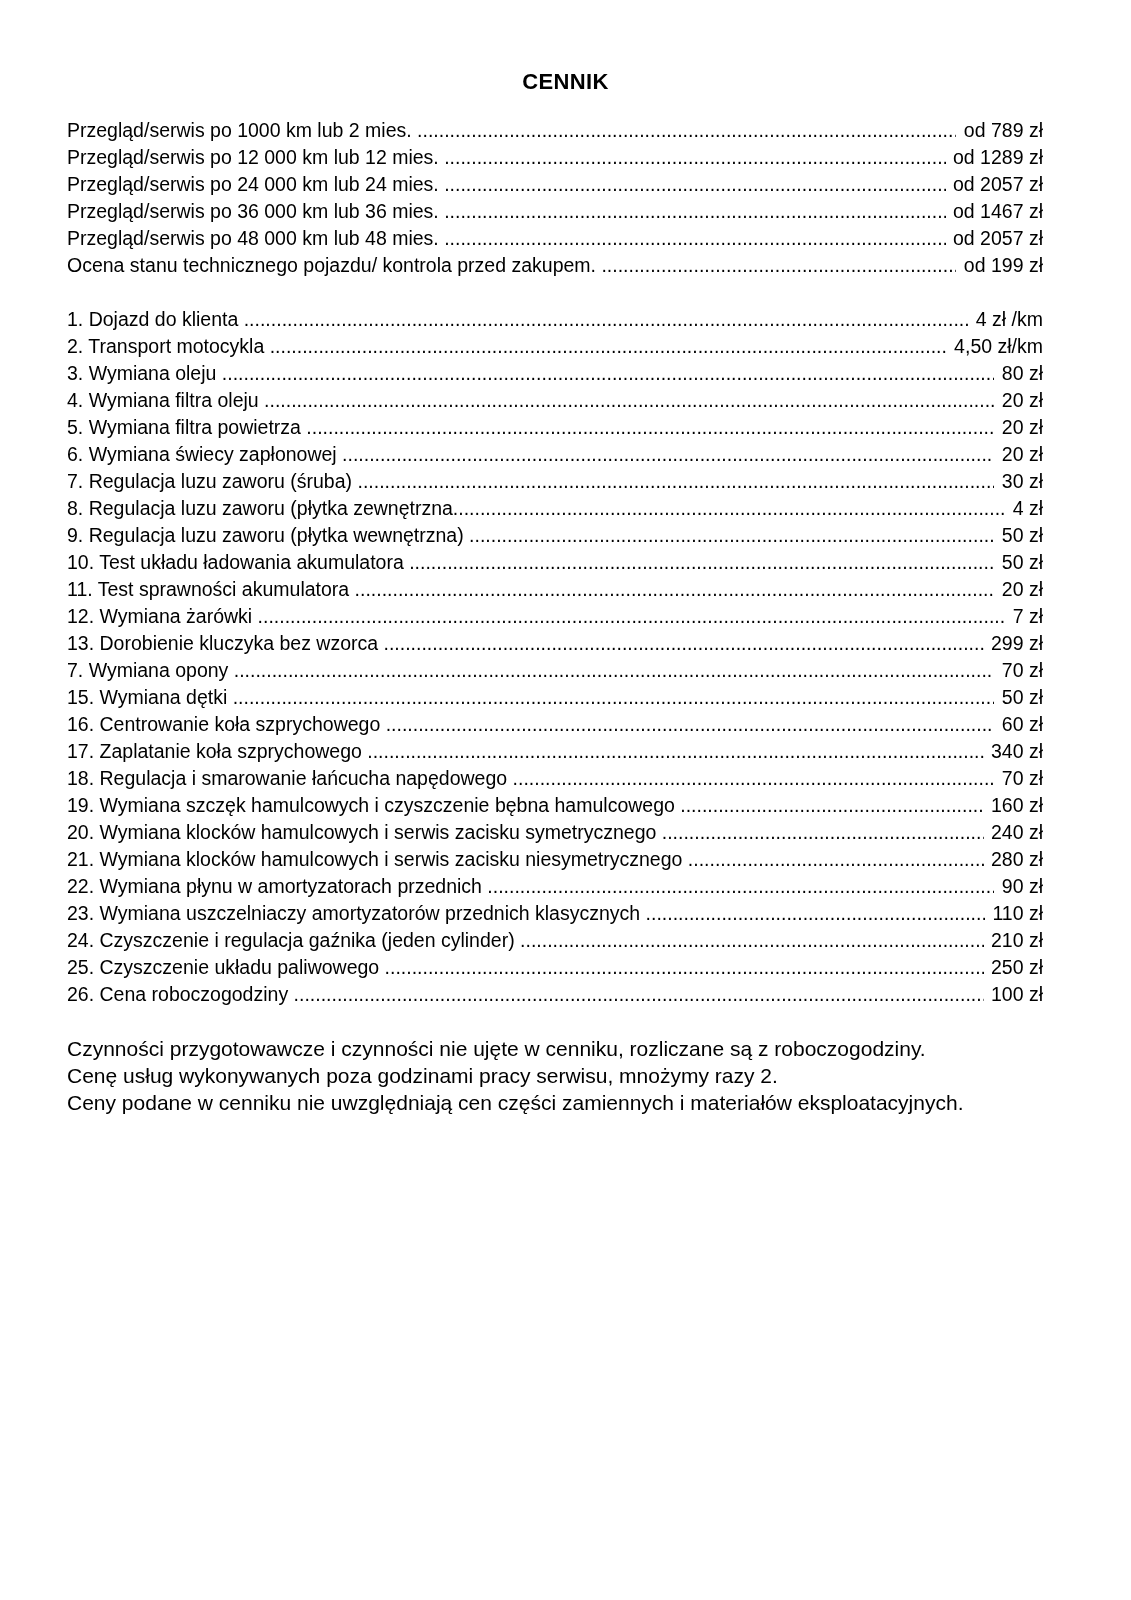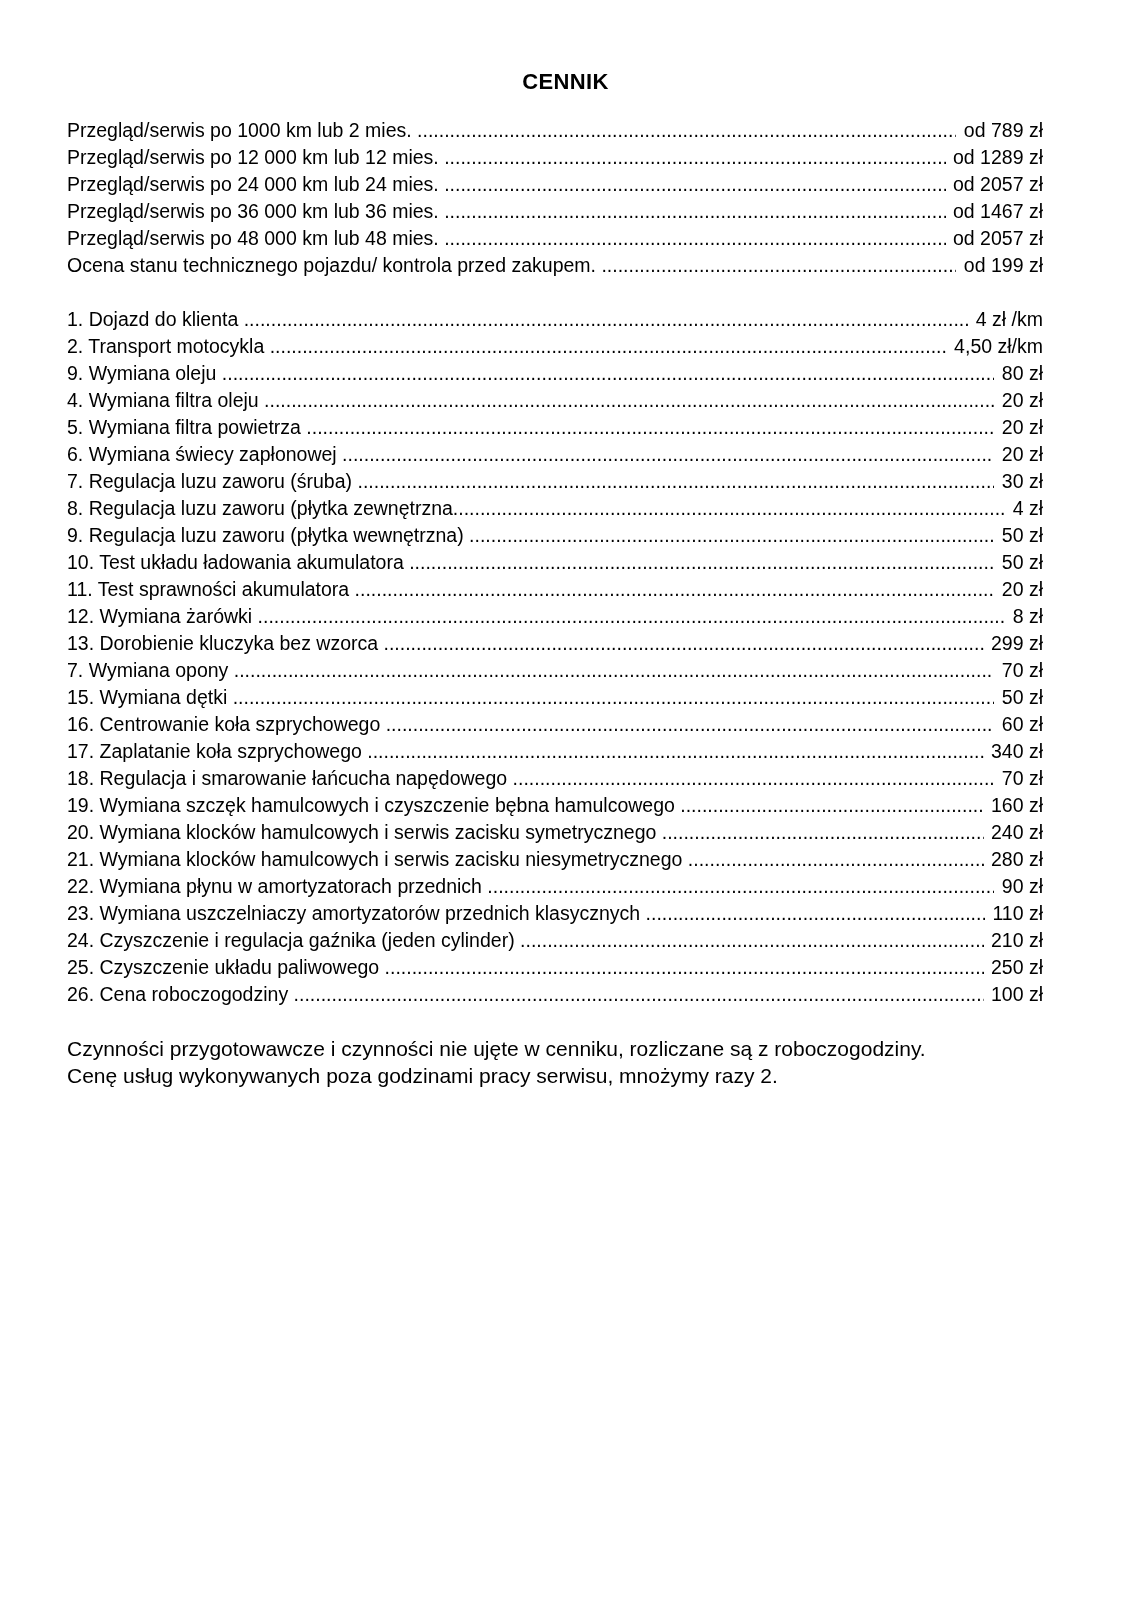--- a/index.html
+++ b/index.html
@@ -98,46 +98,47 @@
         <div class="row"><span class="label">Przegląd/serwis po 36 000 km lub 36 mies. </span><span class="leader">...................................................................................................................................................................................................................................................................</span><span class="price"> od 1467 zł</span></div>
         <div class="row"><span class="label">Przegląd/serwis po 48 000 km lub 48 mies. </span><span class="leader">...................................................................................................................................................................................................................................................................</span><span class="price"> od 2057 zł</span></div>
         <div class="row"><span class="label">Ocena stanu technicznego pojazdu/ kontrola przed zakupem. </span><span class="leader">...................................................................................................................................................................................................................................................................</span><span class="price"> od 199 zł</span></div>
       </div>
 
     <div class="spacer"></div>
 
     <div class="block">
         <div class="row"><span class="label">1. Dojazd do klienta </span><span class="leader">...................................................................................................................................................................................................................................................................</span><span class="price"> 4 zł /km</span></div>
         <div class="row"><span class="label">2. Transport motocykla </span><span class="leader">...................................................................................................................................................................................................................................................................</span><span class="price"> 4,50 zł/km</span></div>
-        <div class="row"><span class="label">9. Wymiana oleju </span><span class="leader">...................................................................................................................................................................................................................................................................</span><span class="price"> 80 zł</span></div>
+        <div class="row"><span class="label">3. Wymiana oleju </span><span class="leader">...................................................................................................................................................................................................................................................................</span><span class="price"> 80 zł</span></div>
         <div class="row"><span class="label">4. Wymiana filtra oleju </span><span class="leader">...................................................................................................................................................................................................................................................................</span><span class="price"> 20 zł</span></div>
         <div class="row"><span class="label">5. Wymiana filtra powietrza </span><span class="leader">...................................................................................................................................................................................................................................................................</span><span class="price"> 20 zł</span></div>
         <div class="row"><span class="label">6. Wymiana świecy zapłonowej </span><span class="leader">...................................................................................................................................................................................................................................................................</span><span class="price"> 20 zł</span></div>
         <div class="row"><span class="label">7. Regulacja luzu zaworu (śruba) </span><span class="leader">...................................................................................................................................................................................................................................................................</span><span class="price"> 30 zł</span></div>
         <div class="row"><span class="label">8. Regulacja luzu zaworu (płytka zewnętrzna</span><span class="leader">...................................................................................................................................................................................................................................................................</span><span class="price"> 4 zł</span></div>
         <div class="row"><span class="label">9. Regulacja luzu zaworu (płytka wewnętrzna) </span><span class="leader">...................................................................................................................................................................................................................................................................</span><span class="price"> 50 zł</span></div>
         <div class="row"><span class="label">10. Test układu ładowania akumulatora </span><span class="leader">...................................................................................................................................................................................................................................................................</span><span class="price"> 50 zł</span></div>
         <div class="row"><span class="label">11. Test sprawności akumulatora </span><span class="leader">...................................................................................................................................................................................................................................................................</span><span class="price"> 20 zł</span></div>
-        <div class="row"><span class="label">12. Wymiana żarówki </span><span class="leader">...................................................................................................................................................................................................................................................................</span><span class="price"> 8 zł</span></div>
+        <div class="row"><span class="label">12. Wymiana żarówki </span><span class="leader">...................................................................................................................................................................................................................................................................</span><span class="price"> 7 zł</span></div>
         <div class="row"><span class="label">13. Dorobienie kluczyka bez wzorca </span><span class="leader">...................................................................................................................................................................................................................................................................</span><span class="price"> 299 zł</span></div>
         <div class="row"><span class="label">7. Wymiana opony </span><span class="leader">...................................................................................................................................................................................................................................................................</span><span class="price"> 70 zł</span></div>
         <div class="row"><span class="label">15. Wymiana dętki </span><span class="leader">...................................................................................................................................................................................................................................................................</span><span class="price"> 50 zł</span></div>
         <div class="row"><span class="label">16. Centrowanie koła szprychowego </span><span class="leader">...................................................................................................................................................................................................................................................................</span><span class="price"> 60 zł</span></div>
         <div class="row"><span class="label">17. Zaplatanie koła szprychowego </span><span class="leader">...................................................................................................................................................................................................................................................................</span><span class="price"> 340 zł</span></div>
         <div class="row"><span class="label">18. Regulacja i smarowanie łańcucha napędowego </span><span class="leader">...................................................................................................................................................................................................................................................................</span><span class="price"> 70 zł</span></div>
         <div class="row"><span class="label">19. Wymiana szczęk hamulcowych i czyszczenie bębna hamulcowego </span><span class="leader">...................................................................................................................................................................................................................................................................</span><span class="price"> 160 zł</span></div>
         <div class="row"><span class="label">20. Wymiana klocków hamulcowych i serwis zacisku symetrycznego </span><span class="leader">...................................................................................................................................................................................................................................................................</span><span class="price"> 240 zł</span></div>
         <div class="row"><span class="label">21. Wymiana klocków hamulcowych i serwis zacisku niesymetrycznego </span><span class="leader">...................................................................................................................................................................................................................................................................</span><span class="price"> 280 zł</span></div>
         <div class="row"><span class="label">22. Wymiana płynu w amortyzatorach przednich </span><span class="leader">...................................................................................................................................................................................................................................................................</span><span class="price"> 90 zł</span></div>
         <div class="row"><span class="label">23. Wymiana uszczelniaczy amortyzatorów przednich klasycznych </span><span class="leader">...................................................................................................................................................................................................................................................................</span><span class="price"> 110 zł</span></div>
         <div class="row"><span class="label">24. Czyszczenie i regulacja gaźnika (jeden cylinder) </span><span class="leader">...................................................................................................................................................................................................................................................................</span><span class="price"> 210 zł</span></div>
         <div class="row"><span class="label">25. Czyszczenie układu paliwowego </span><span class="leader">...................................................................................................................................................................................................................................................................</span><span class="price"> 250 zł</span></div>
         <div class="row"><span class="label">26. Cena roboczogodziny </span><span class="leader">...................................................................................................................................................................................................................................................................</span><span class="price"> 100 zł</span></div>
       </div>
 
     <div class="notes">
         <div class="note-line">Czynności przygotowawcze i czynności nie ujęte w cenniku, rozliczane są z roboczogodziny.</div>
         <div class="note-line">Cenę usług wykonywanych poza godzinami pracy serwisu, mnożymy razy 2.</div>
+        <div class="note-line">Ceny podane w cenniku nie uwzględniają cen części zamiennych i materiałów eksploatacyjnych.</div>
       </div>
 
   </div>
 
 </div>
 
 </body></html>

